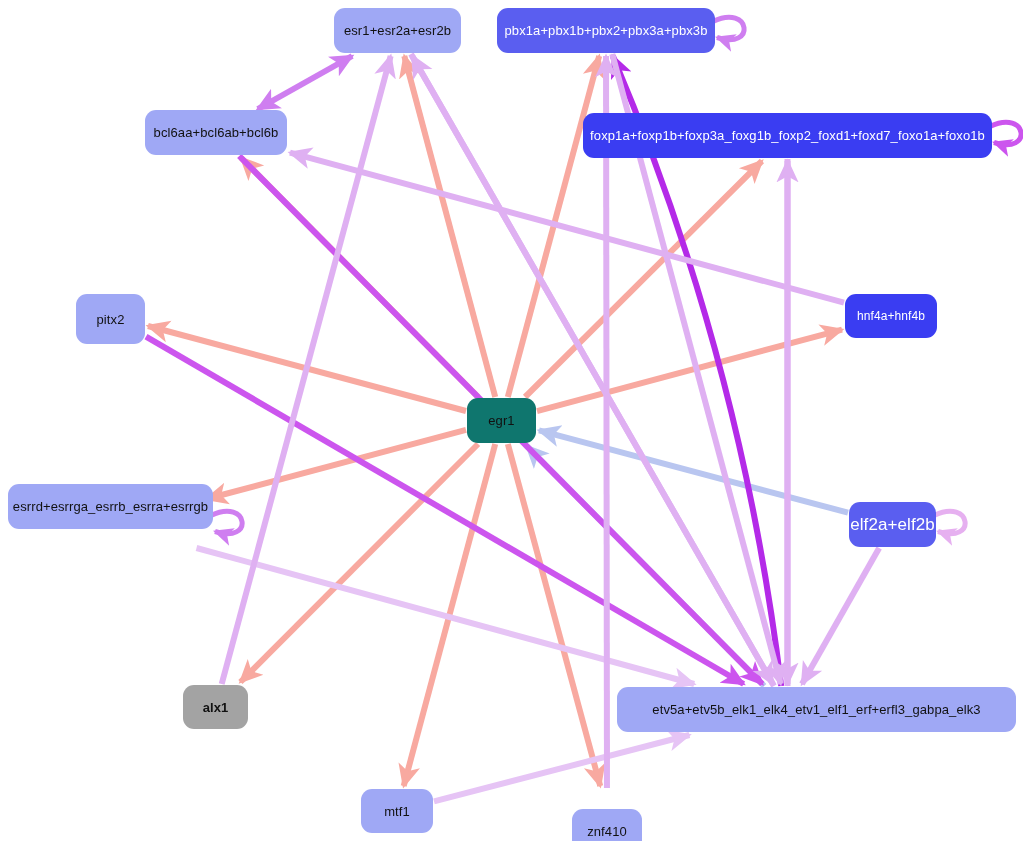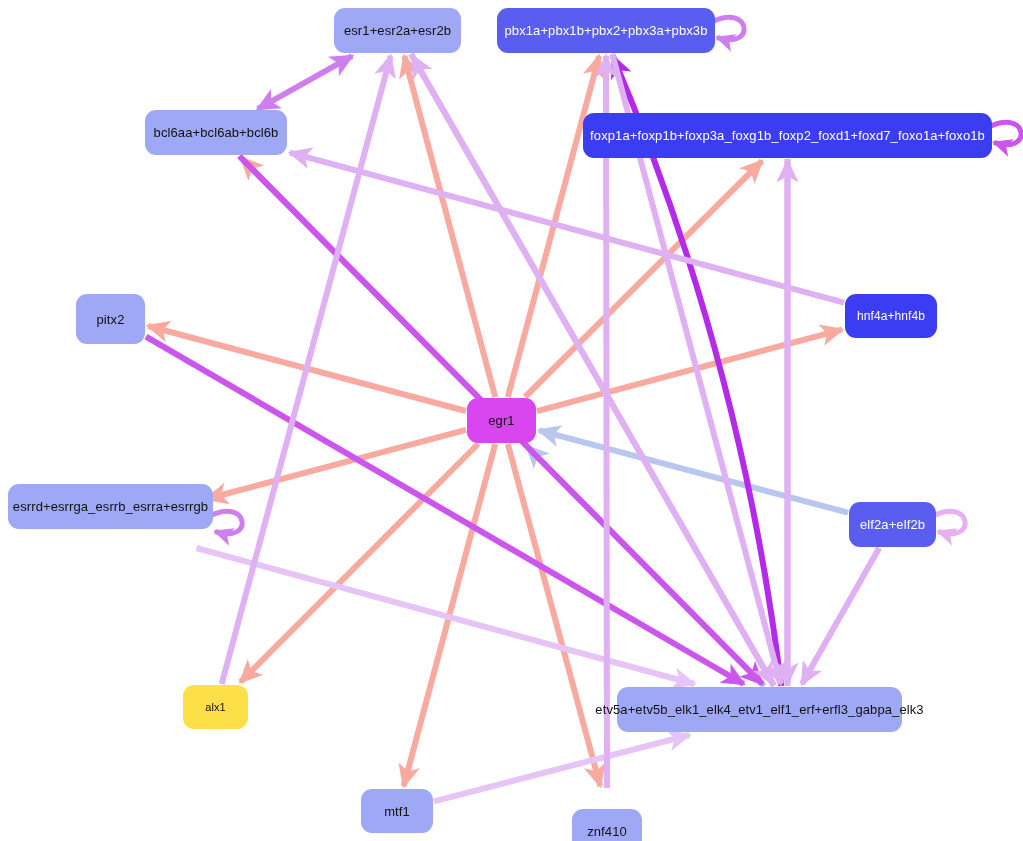--- a/index.html
+++ b/index.html
@@ -179,33 +179,33 @@
       </div>
       <div class="node" style="left: 583px; top: 113px; width: 409px; height: 45px; background: rgb(58, 61, 242); color: rgb(255, 255, 255); font-size: 13px;">
         <span class="node-label">foxp1a+foxp1b+foxp3a_foxg1b_foxp2_foxd1+foxd7_foxo1a+foxo1b</span>
       </div>
       <div class="node" style="left: 76px; top: 294px; width: 69px; height: 50px; background: rgb(159, 168, 245); color: rgb(17, 17, 17); font-size: 13px;">
         <span class="node-label">pitx2</span>
       </div>
       <div class="node" style="left: 845px; top: 294px; width: 92px; height: 44px; background: rgb(58, 61, 242); color: rgb(255, 255, 255); font-size: 12px;">
         <span class="node-label">hnf4a+hnf4b</span>
       </div>
-      <div class="node" style="left: 467px; top: 398px; width: 69px; height: 45px; background: #d946ef; color: rgb(17, 17, 17); font-size: 13px;">
+      <div class="node" style="left: 467px; top: 398px; width: 69px; height: 45px; background: #0f766e; color: rgb(17, 17, 17); font-size: 13px;">
         <span class="node-label">egr1</span>
       </div>
       <div class="node" style="left: 8px; top: 484px; width: 205px; height: 45px; background: rgb(159, 168, 245); color: rgb(17, 17, 17); font-size: 13px;">
         <span class="node-label">esrrd+esrrga_esrrb_esrra+esrrgb</span>
       </div>
-      <div class="node" style="left: 849px; top: 502px; width: 87px; height: 45px; background: rgb(90, 94, 240); color: rgb(255, 255, 255); font-size: 13px;">
+      <div class="node" style="left: 849px; top: 502px; width: 87px; height: 45px; background: rgb(90, 94, 240); color: rgb(255, 255, 255); font-size: 17px;">
         <span class="node-label">elf2a+elf2b</span>
       </div>
-      <div class="node" style="left: 183px; top: 685px; width: 65px; height: 44px; background: #fde047; color: rgb(17, 17, 17); font-size: 11px;">
+      <div class="node" style="left: 183px; top: 685px; width: 65px; height: 44px; background: #a3a3a3; color: rgb(17, 17, 17); font-size: 13px; font-weight: bold;">
         <span class="node-label">alx1</span>
       </div>
-      <div class="node" style="left: 617px; top: 687px; width: 285px; height: 45px; background: rgb(159, 168, 245); color: rgb(17, 17, 17); font-size: 13px;">
+      <div class="node" style="left: 617px; top: 687px; width: 399px; height: 45px; background: rgb(159, 168, 245); color: rgb(17, 17, 17); font-size: 13px;">
         <span class="node-label">etv5a+etv5b_elk1_elk4_etv1_elf1_erf+erfl3_gabpa_elk3</span>
       </div>
       <div class="node" style="left: 361px; top: 789px; width: 72px; height: 44px; background: rgb(159, 168, 245); color: rgb(17, 17, 17); font-size: 13px;">
         <span class="node-label">mtf1</span>
       </div>
       <div class="node" style="left: 572px; top: 789px; width: 70px; height: 44px; background: rgb(159, 168, 245); color: rgb(17, 17, 17); font-size: 13px; margin-top: 20px;">
         <span class="node-label">znf410</span>
       </div>
     </div>
 </div>

